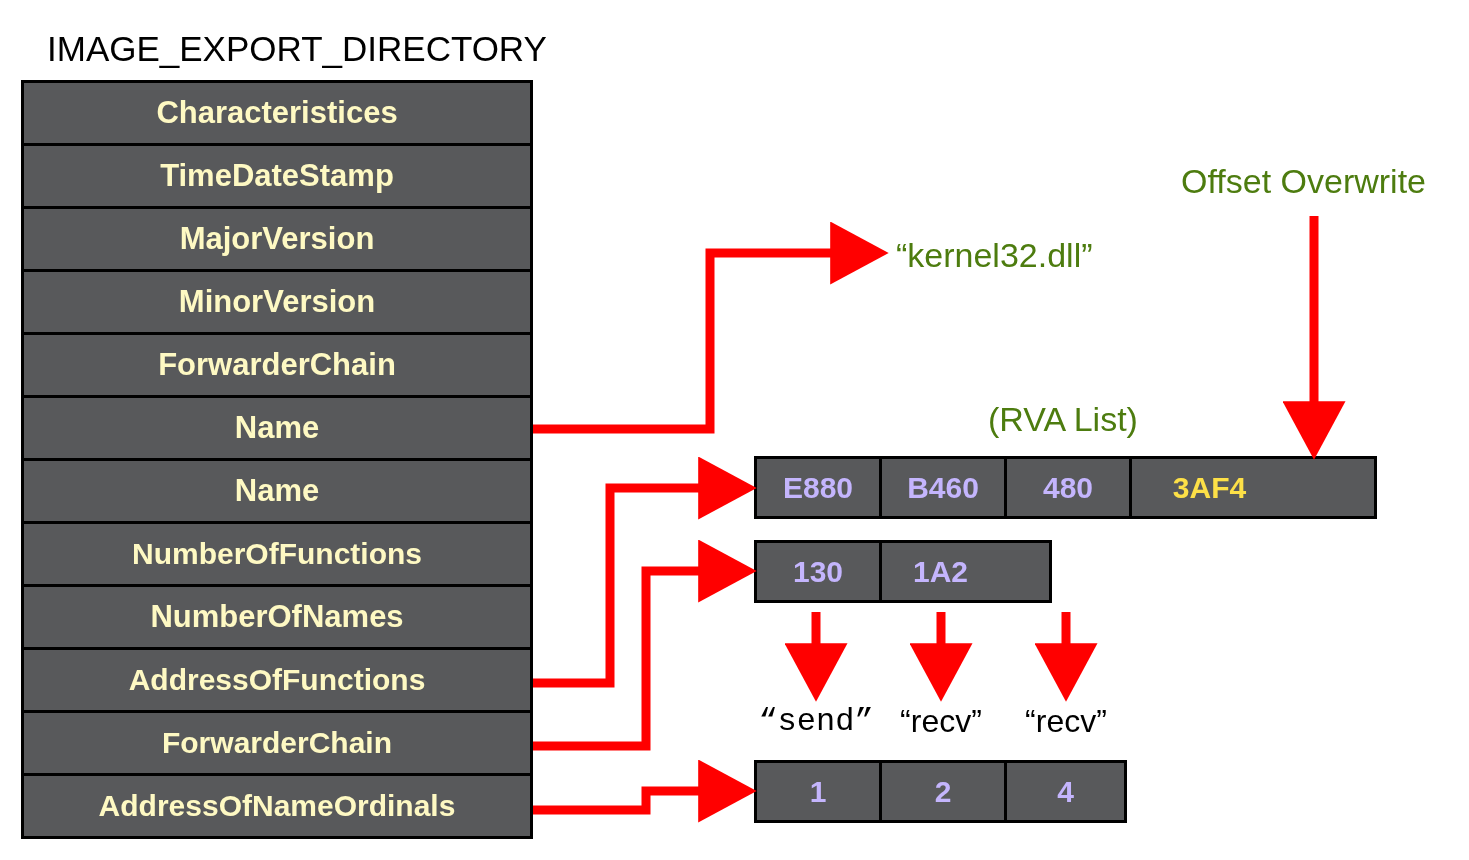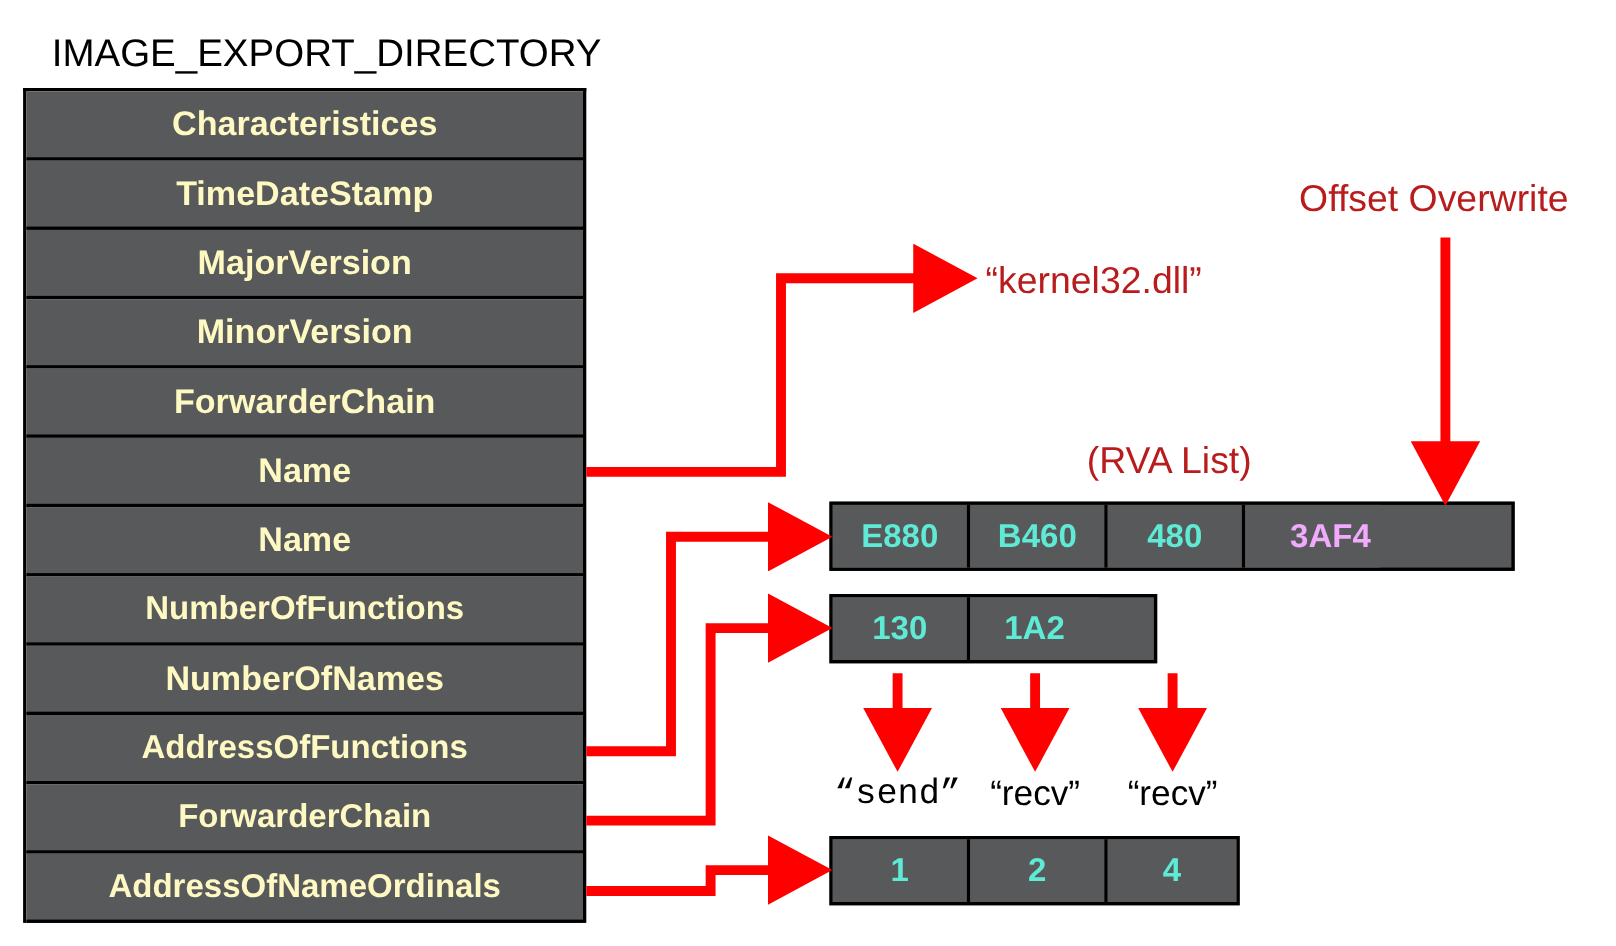--- a/index.html
+++ b/index.html
@@ -61,47 +61,47 @@
     box-sizing: border-box;
     background: #58595B;
   }
   .byte-cell {
     background: #58595B;
     border-right: 3px solid #000000;
     box-sizing: border-box;
     display: flex;
     align-items: center;
     justify-content: center;
-    color: #5eead4;
+    color: #c4b5fd;
     font-weight: bold;
     font-size: 30px;
     white-space: nowrap;
   }
   .byte-cell:last-child { border-right: none; }
-  .byte-cell.highlight { color: #f0abfc; padding-left: 32px; }
+  .byte-cell.highlight { color: #fde047; padding-left: 32px; }
 
   #rva-row  { left: 754px; top: 456px; width: 623px; height: 63px; }
   #rva-row .byte-cell { width: 125px; }
   #rva-row .byte-cell:last-child { width: 123px; }
 
   #names-row { left: 754px; top: 540px; width: 298px; height: 63px; }
   #names-row .byte-cell { width: 125px; }
   #names-row .byte-cell:last-child { width: 117px; }
 
   #ord-row { left: 754px; top: 760px; width: 373px; height: 63px; }
   #ord-row .byte-cell { width: 125px; }
   #ord-row .byte-cell:last-child { width: 117px; }
 
   
   .plain-label {
     position: absolute;
     font-size: 34px;
     font-weight: 400;
     white-space: nowrap;
-    color: #b91c1c;
+    color: #4d7c0f;
     text-align: center;
   }
   #label-kernel32     { left: 896px; top: 236px; }
   #label-offset-ow    { left: 1181px; top: 162px; }
   #label-rva-list     { left: 988px; top: 400px; }
 
   .str-label {
     position: absolute;
     font-size: 32px;
     font-weight: 400;

